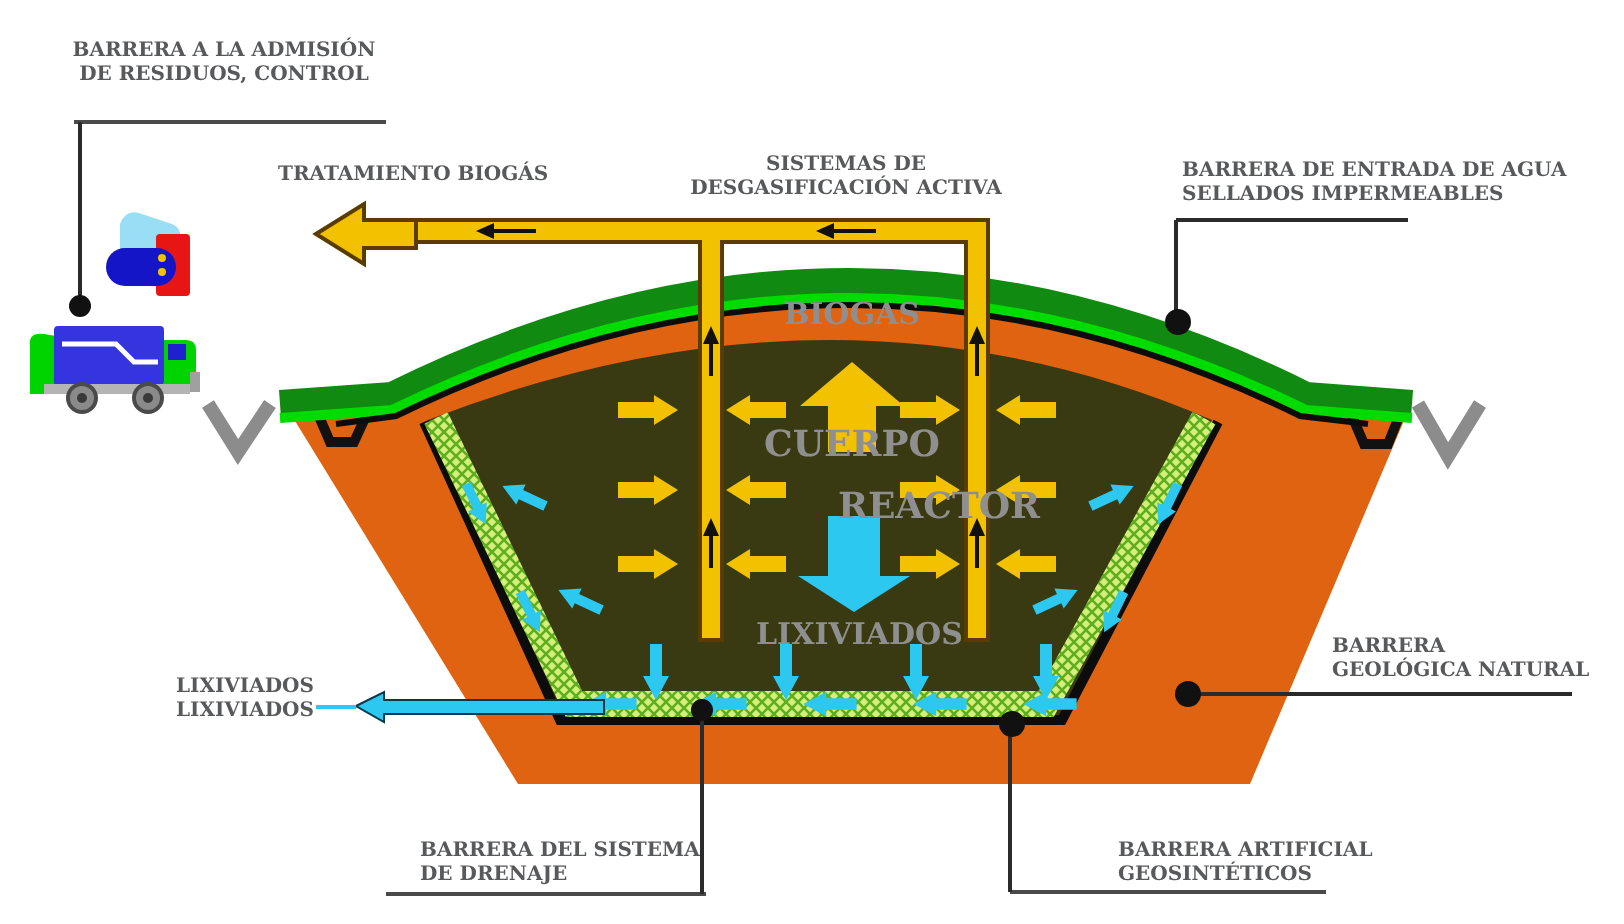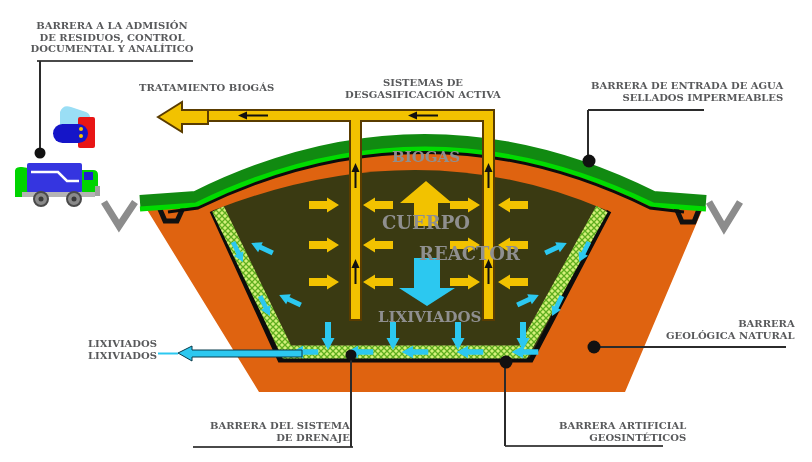--- a/index.html
+++ b/index.html
@@ -1,20 +1,20 @@
 <!DOCTYPE html>
 <html style="--ground-orange: #df6310; --cap-green: #118a11; --cap-bright-green: #00dc00; --waste-body: #3a3a12; --drainage-fill: #d4f07a; --drainage-hatch: #5fae1f; --gas-yellow: #f2c200; --leachate-cyan: #2cc8f0; --label-gray: #58595b; --core-text-gray: #8f8f8f;"><head>
 <meta charset="utf-8">
 <style>
   html,body{margin:0;padding:0;background:#fff;}
   .stage{position:relative;width:812px;height:462px;background:#fff;overflow:hidden;
          font-family:"DejaVu Serif",serif;}
   svg{position:absolute;left:0;top:0;}
   .lbl{position:absolute;font-weight:bold;font-size:10px;line-height:11.5px;
-       color:var(--label-gray,#58595b);white-space:nowrap;text-align:right;}
+       color:var(--label-gray,#58595b);white-space:nowrap;}
   .ctr{text-align:center;}
   .core{position:absolute;font-weight:bold;color:var(--core-text-gray,#8f8f8f);
         text-align:center;white-space:nowrap;}
   
   .f-orange{fill:var(--ground-orange,#df6310);}
   .f-body{fill:var(--waste-body,#3a3a12);}
   .f-yellow{fill:var(--gas-yellow,#f2c200);}
   .f-cyan{fill:var(--leachate-cyan,#2cc8f0);}
   .s-capgreen{stroke:var(--cap-green,#118a11);}
   .s-brightgreen{stroke:var(--cap-bright-green,#00dc00);}
@@ -156,21 +156,20 @@
     <circle cx="41" cy="199" r="7" fill="#8a8a8a" stroke="#4a4a4a" stroke-width="2"></circle>
     <circle cx="41" cy="199" r="2.5" fill="#3a3a3a"></circle>
     <circle cx="74" cy="199" r="7" fill="#8a8a8a" stroke="#4a4a4a" stroke-width="2"></circle>
     <circle cx="74" cy="199" r="2.5" fill="#3a3a3a"></circle>
   </g>
 </svg>
 
 <div class="lbl ctr" style="left:28px;top:20px;width:168px;">
   <span>BARRERA A LA ADMISIÓN</span><br>
   <span>DE RESIDUOS, CONTROL</span><br>
-  <span>DOCUMENTAL Y ANALÍTICO</span>
 </div>
 
 <div class="lbl" style="left:139px;top:82px;">
   <span>TRATAMIENTO BIOGÁS</span>
 </div>
 
 <div class="lbl ctr" style="left:344px;top:77px;width:158px;">
   <span>SISTEMAS DE</span><br>
   <span>DESGASIFICACIÓN ACTIVA</span>
 </div>

